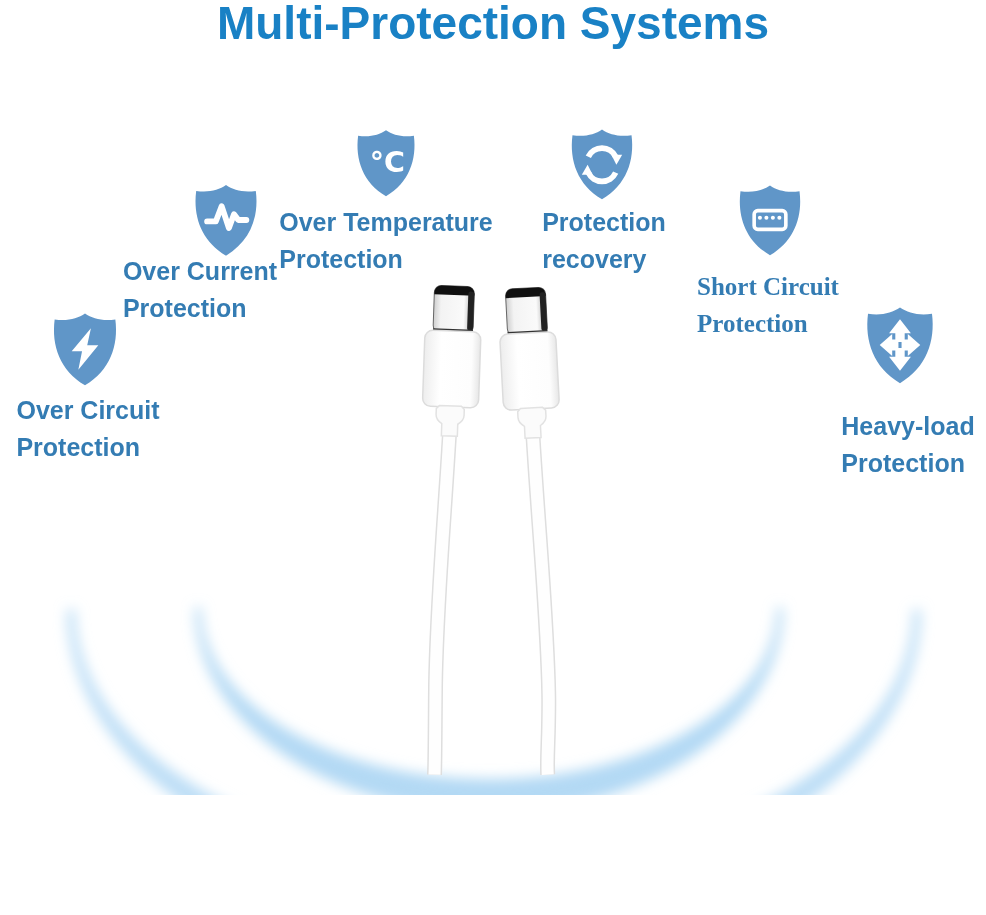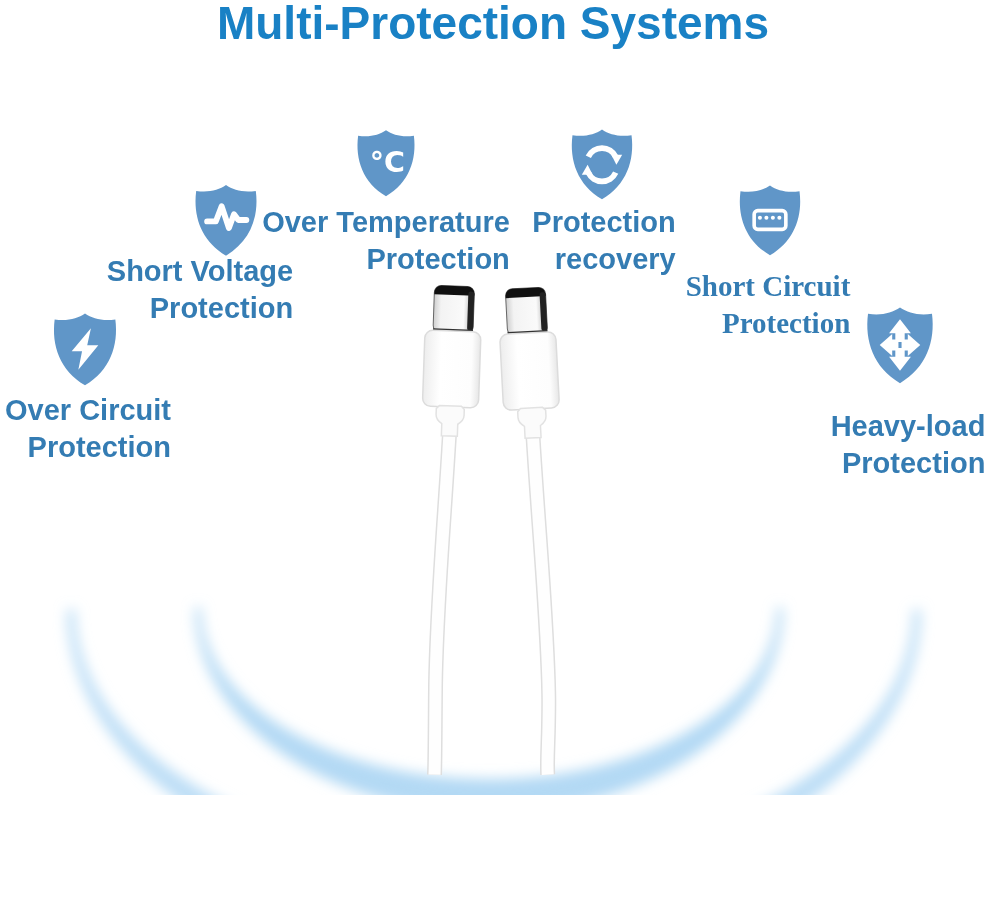--- a/index.html
+++ b/index.html
@@ -1,21 +1,21 @@
 <!DOCTYPE html>
 <html style="--title: #1981c5; --label: #347cb3; --shield: #6096c8; --wave: #b3d9f4; --wave_outer: #bddef6;"><head>
 <meta charset="utf-8">
 <style>
   html,body{margin:0;padding:0;background:#fff;}
   .page{position:relative;width:986px;height:795px;background:#fff;overflow:hidden;
         font-family:"Liberation Sans",sans-serif;}
   .title{position:absolute;top:-4px;left:0;right:0;text-align:center;
          font-size:46px;font-weight:bold;color:var(--title);letter-spacing:0px;}
-  .flabel{position:absolute;transform:translateX(-50%);text-align:right;
-          font-weight:bold;font-size:29px;line-height:37px;color:var(--label);white-space:nowrap;}
+  .flabel{position:absolute;transform:translateX(-50%);text-align:left;
+          font-weight:bold;font-size:25px;line-height:37px;color:var(--label);white-space:nowrap;}
   .shield{position:absolute;color:var(--shield);}
   .s1{left:188px;top:180px;width:76px;height:80px;}
   .l1{left:200px;top:253px;}
   .s2{left:352px;top:122px;width:68px;height:82px;}
   .l2{left:386px;top:204px;}
   .s3{left:566px;top:122px;width:72px;height:84px;}
   .l3{left:604px;top:204px;}
   .s4{left:734px;top:180px;width:72px;height:80px;}
   .l4{left:768px;top:268px;font-family:Liberation Serif, serif;}
   .s5{left:48px;top:306px;width:74px;height:86px;}
@@ -78,21 +78,21 @@
     </g>
   </svg>
 
   <div class="title">Multi-Protection Systems</div>
 
   <svg class="shield s1" viewBox="0 0 100 110">
     <path d="M50 7 C60 14 74 17.5 91 15 C95.5 50 84 84 50 104 C16 84 4.5 50 9 15 C26 17.5 40 14 50 7 Z" fill="currentColor"></path>
     <polyline points="24,57 36,57 44,36 54,66 61,47 67,55 78,55" fill="none" stroke="#fff" stroke-width="8" stroke-linecap="round" stroke-linejoin="round"></polyline>
   </svg>
   <div class="flabel l1">
-    <div>Short Voltage</div>
+    <div>Over Current</div>
       <div>Protection</div>
   </div>
 
   <svg class="shield s2" viewBox="0 0 100 110">
     <path d="M50 7 C60 14 74 17.5 91 15 C95.5 50 84 84 50 104 C16 84 4.5 50 9 15 C26 17.5 40 14 50 7 Z" fill="currentColor"></path>
     <text x="52" y="68" font-size="42" font-weight="bold" fill="#fff" text-anchor="middle" font-family="DejaVu Sans, sans-serif">°C</text>
   </svg>
   <div class="flabel l2">
     <div>Over Temperature</div>
       <div>Protection</div>

